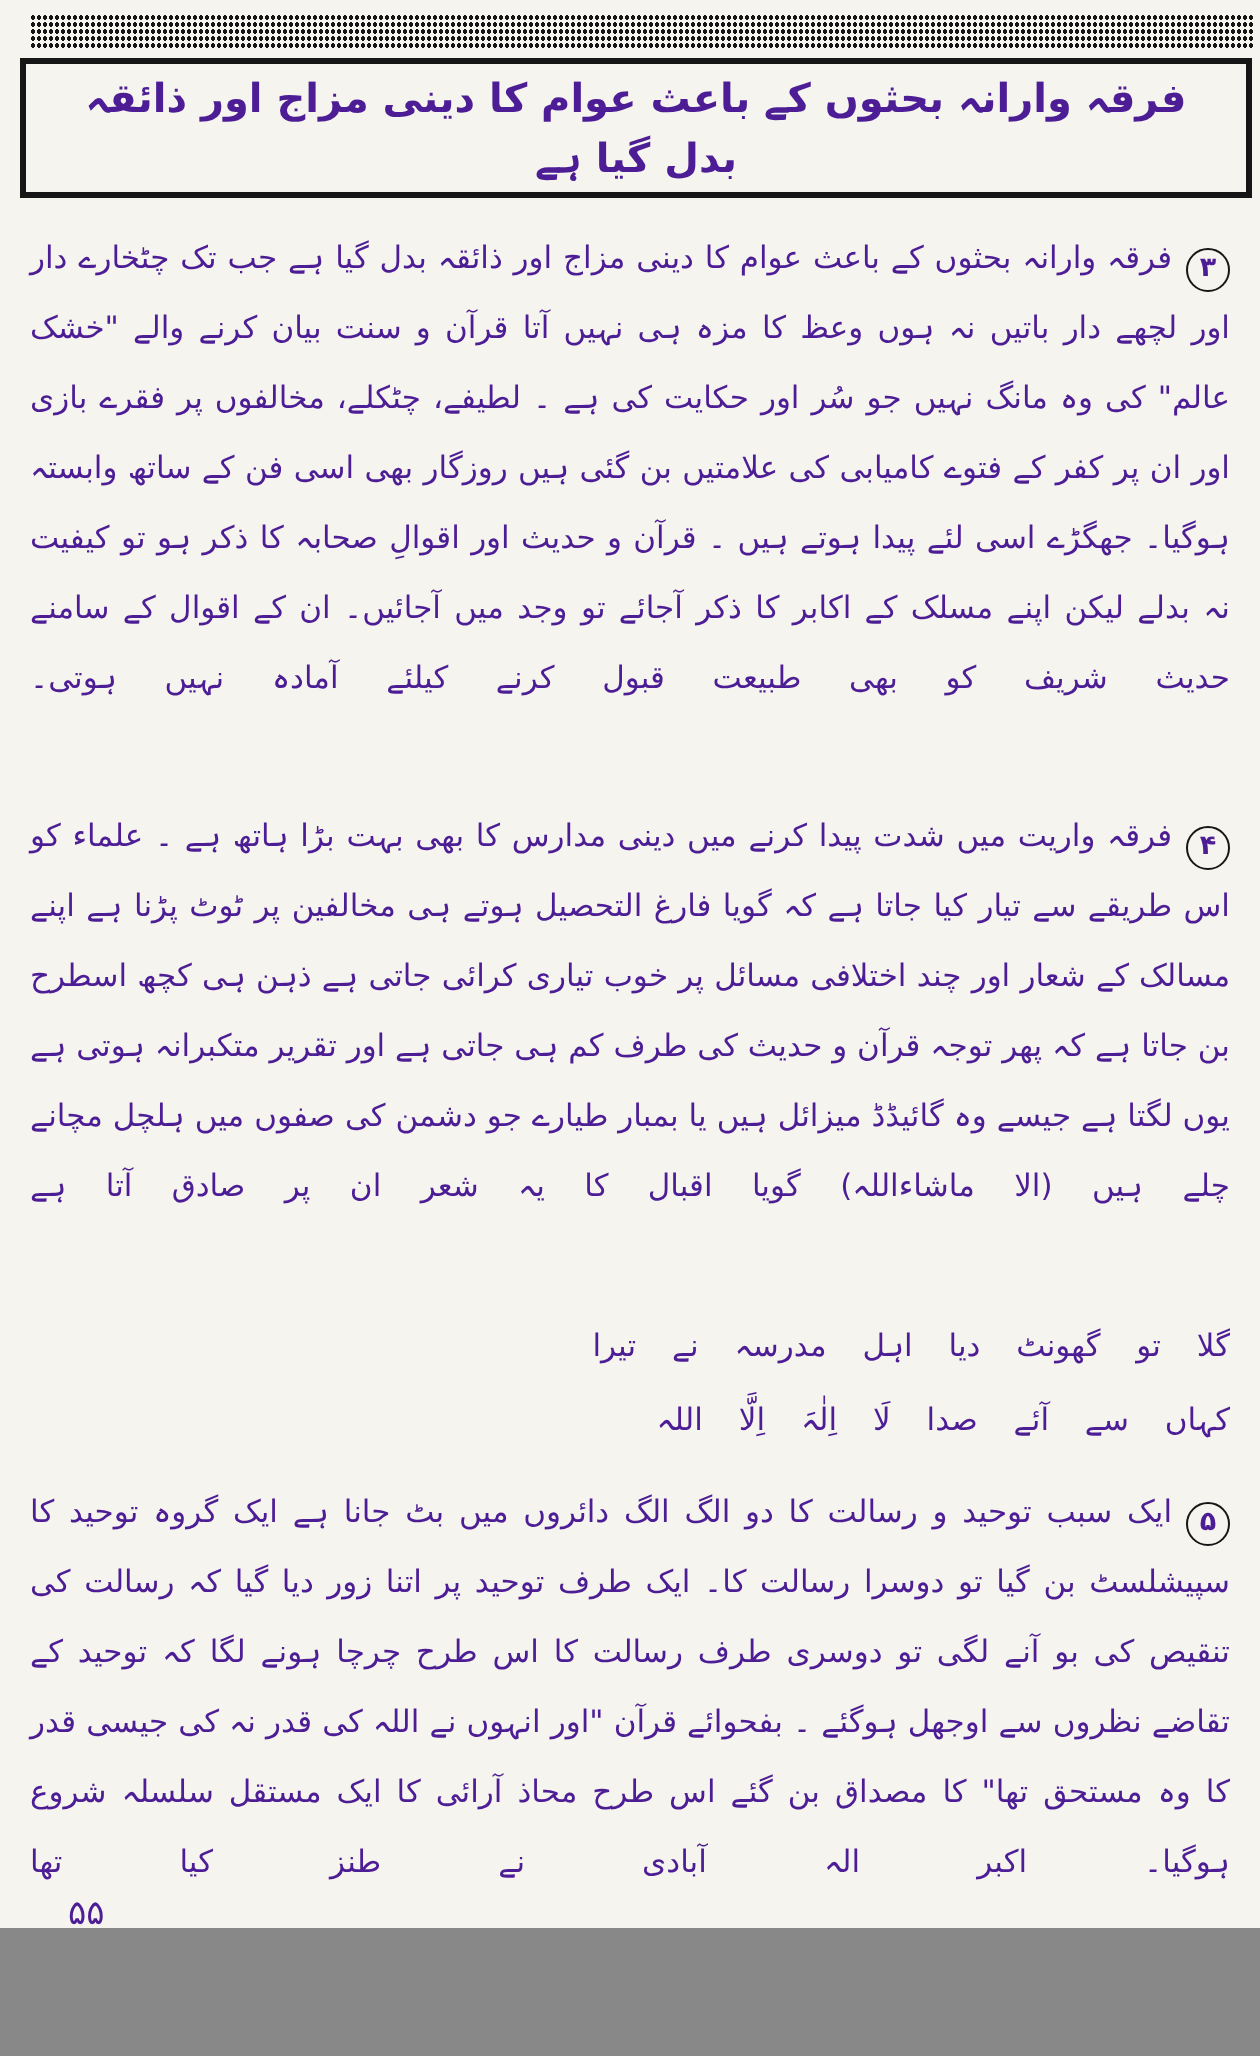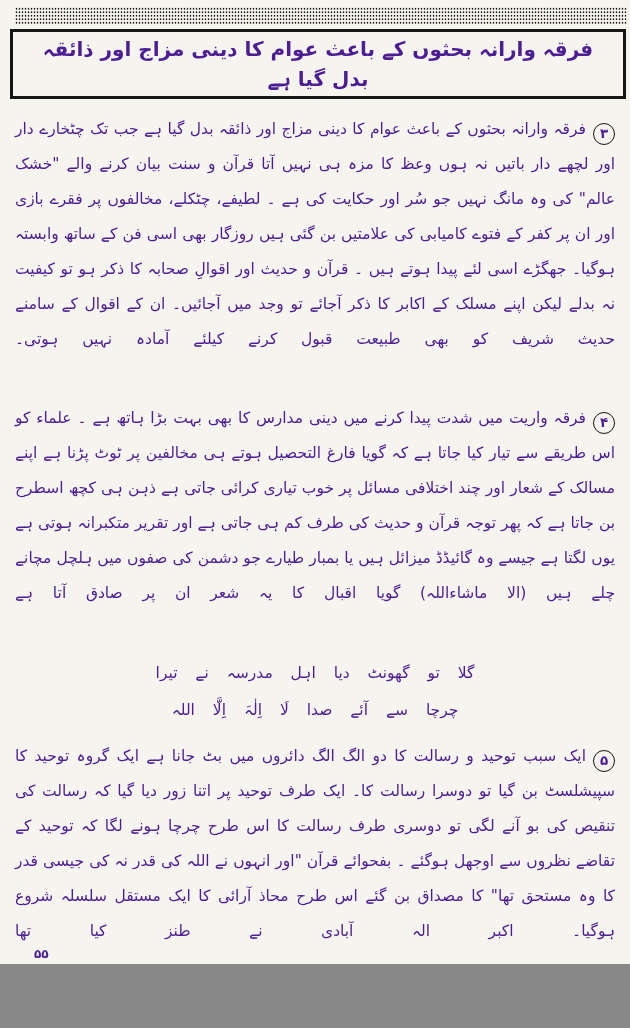--- a/index.html
+++ b/index.html
@@ -61,31 +61,31 @@
     align-items:center;justify-content:center;
     font-size:13.5px;
     font-weight:bold;
     margin-inline-end:7px;
     vertical-align:-4px;
     line-height:1;
     box-sizing:border-box;
   }
   .couplet{
     margin:4px 0 10px 0;
-    text-align:center;
+    text-align:right;
   }
   .couplet-line{
     line-height:37px;
     word-spacing:13px;
   }
   .page-number{
     position:absolute;
     top:947px;left:34px;
-    font-size:12px;
-    font-weight:bold;
+    font-size:17px;
+    font-weight:normal;
     letter-spacing:5px;
   }
 </style>
 </head>
 <body>
 
 <div class="page">
 
   <div class="halftone-band"></div>
 
@@ -95,21 +95,21 @@
 
   <div class="content">
 
 
     <p class="para"><span class="num-badge">۳</span><span>فرقہ وارانہ بحثوں کے باعث عوام کا دینی مزاج اور ذائقہ بدل گیا ہے جب تک چٹخارے دار اور لچھے دار باتیں نہ ہوں وعظ کا مزہ ہی نہیں آتا قرآن و سنت بیان کرنے والے "خشک عالم" کی وہ مانگ نہیں جو سُر اور حکایت کی ہے ۔ لطیفے، چٹکلے، مخالفوں پر فقرے بازی اور ان پر کفر کے فتوے کامیابی کی علامتیں بن گئی ہیں روزگار بھی اسی فن کے ساتھ وابستہ ہوگیا۔ جھگڑے اسی لئے پیدا ہوتے ہیں ۔ قرآن و حدیث اور اقوالِ صحابہ کا ذکر ہو تو کیفیت نہ بدلے لیکن اپنے مسلک کے اکابر کا ذکر آجائے تو وجد میں آجائیں۔ ان کے اقوال کے سامنے حدیث شریف کو بھی طبیعت قبول کرنے کیلئے آمادہ نہیں ہوتی۔</span></p>
 
     <p class="para"><span class="num-badge">۴</span><span>فرقہ واریت میں شدت پیدا کرنے میں دینی مدارس کا بھی بہت بڑا ہاتھ ہے ۔ علماء کو اس طریقے سے تیار کیا جاتا ہے کہ گویا فارغ التحصیل ہوتے ہی مخالفین پر ٹوٹ پڑنا ہے اپنے مسالک کے شعار اور چند اختلافی مسائل پر خوب تیاری کرائی جاتی ہے ذہن ہی کچھ اسطرح بن جاتا ہے کہ پھر توجہ قرآن و حدیث کی طرف کم ہی جاتی ہے اور تقریر متکبرانہ ہوتی ہے یوں لگتا ہے جیسے وہ گائیڈڈ میزائل ہیں یا بمبار طیارے جو دشمن کی صفوں میں ہلچل مچانے چلے ہیں (الا ماشاءاللہ) گویا اقبال کا یہ شعر ان پر صادق آتا ہے</span></p>
 
     <div class="couplet">
       <div class="couplet-line">گلا تو گھونٹ دیا اہل مدرسہ نے تیرا</div>
-      <div class="couplet-line">چرچا سے آئے صدا لَا اِلٰہَ اِلَّا اللہ</div>
+      <div class="couplet-line">کہاں سے آئے صدا لَا اِلٰہَ اِلَّا اللہ</div>
     </div>
 
     <p class="para"><span class="num-badge">۵</span><span>ایک سبب توحید و رسالت کا دو الگ الگ دائروں میں بٹ جانا ہے ایک گروہ توحید کا سپیشلسٹ بن گیا تو دوسرا رسالت کا۔ ایک طرف توحید پر اتنا زور دیا گیا کہ رسالت کی تنقیص کی بو آنے لگی تو دوسری طرف رسالت کا اس طرح چرچا ہونے لگا کہ توحید کے تقاضے نظروں سے اوجھل ہوگئے ۔ بفحوائے قرآن "اور انہوں نے اللہ کی قدر نہ کی جیسی قدر کا وہ مستحق تھا" کا مصداق بن گئے اس طرح محاذ آرائی کا ایک مستقل سلسلہ شروع ہوگیا۔ اکبر الہ آبادی نے طنز کیا تھا</span></p>
 
   </div>
 
   <div class="page-number">۵۵</div>
 
 </div>
 

